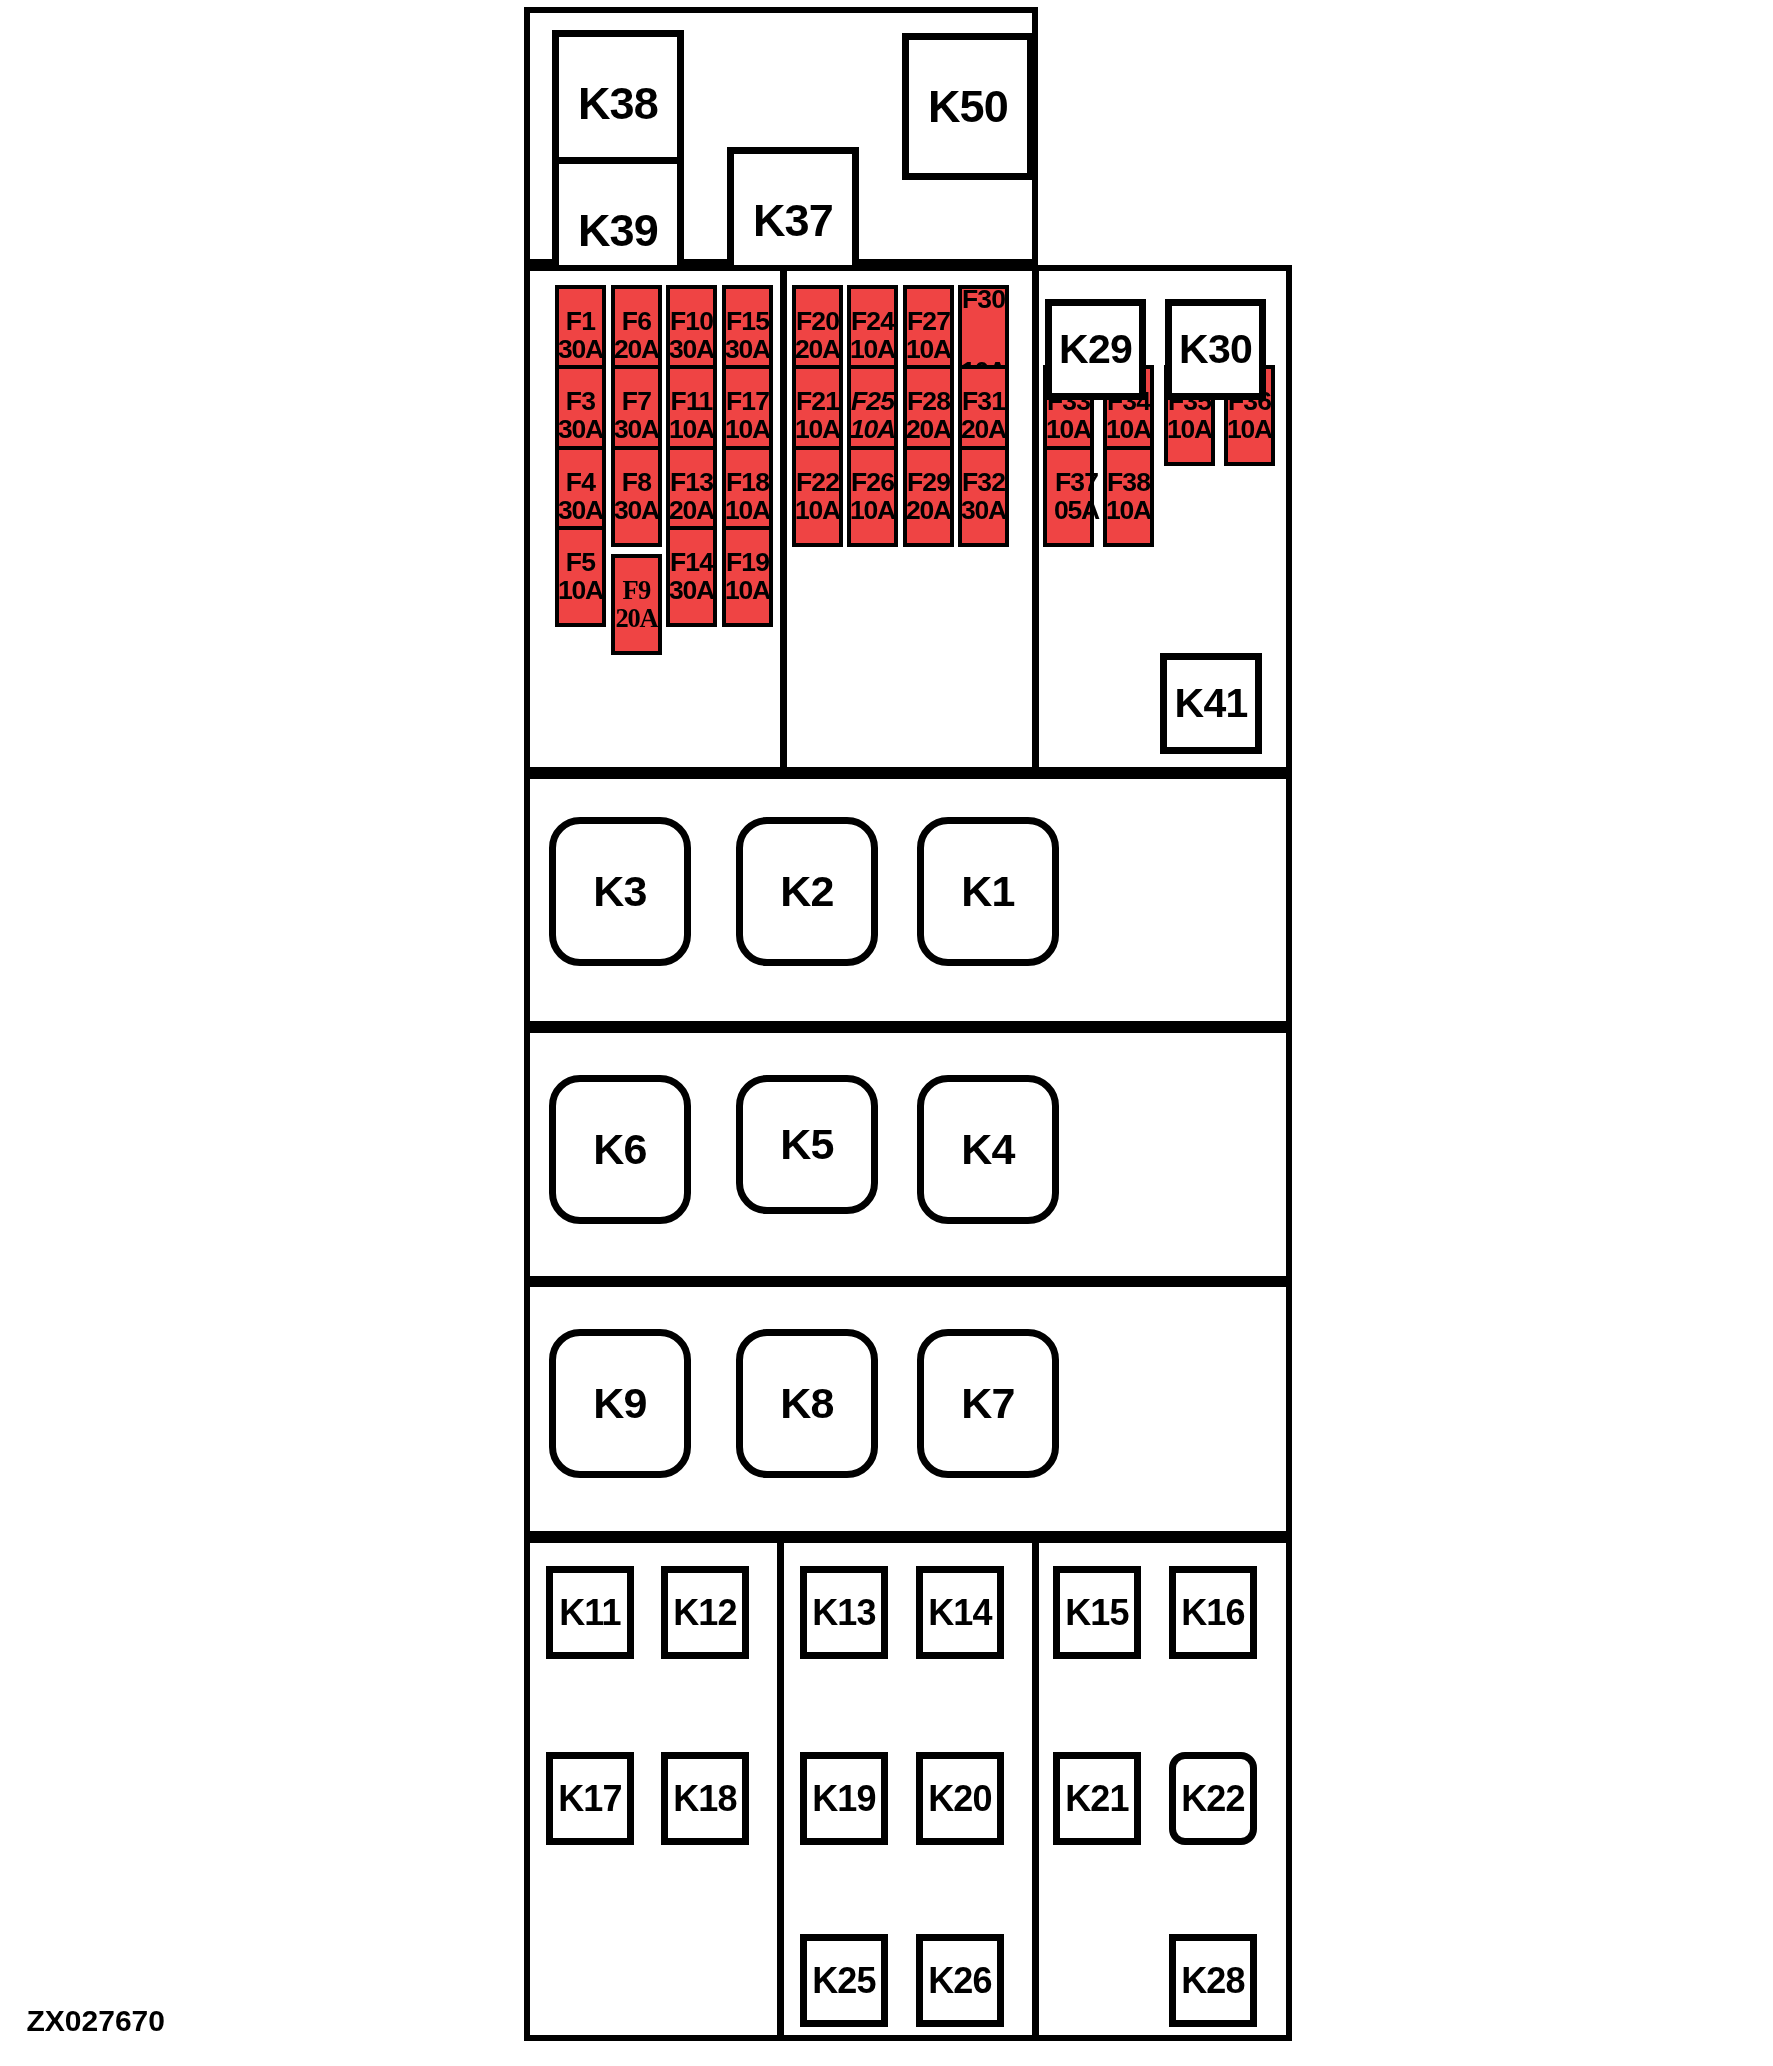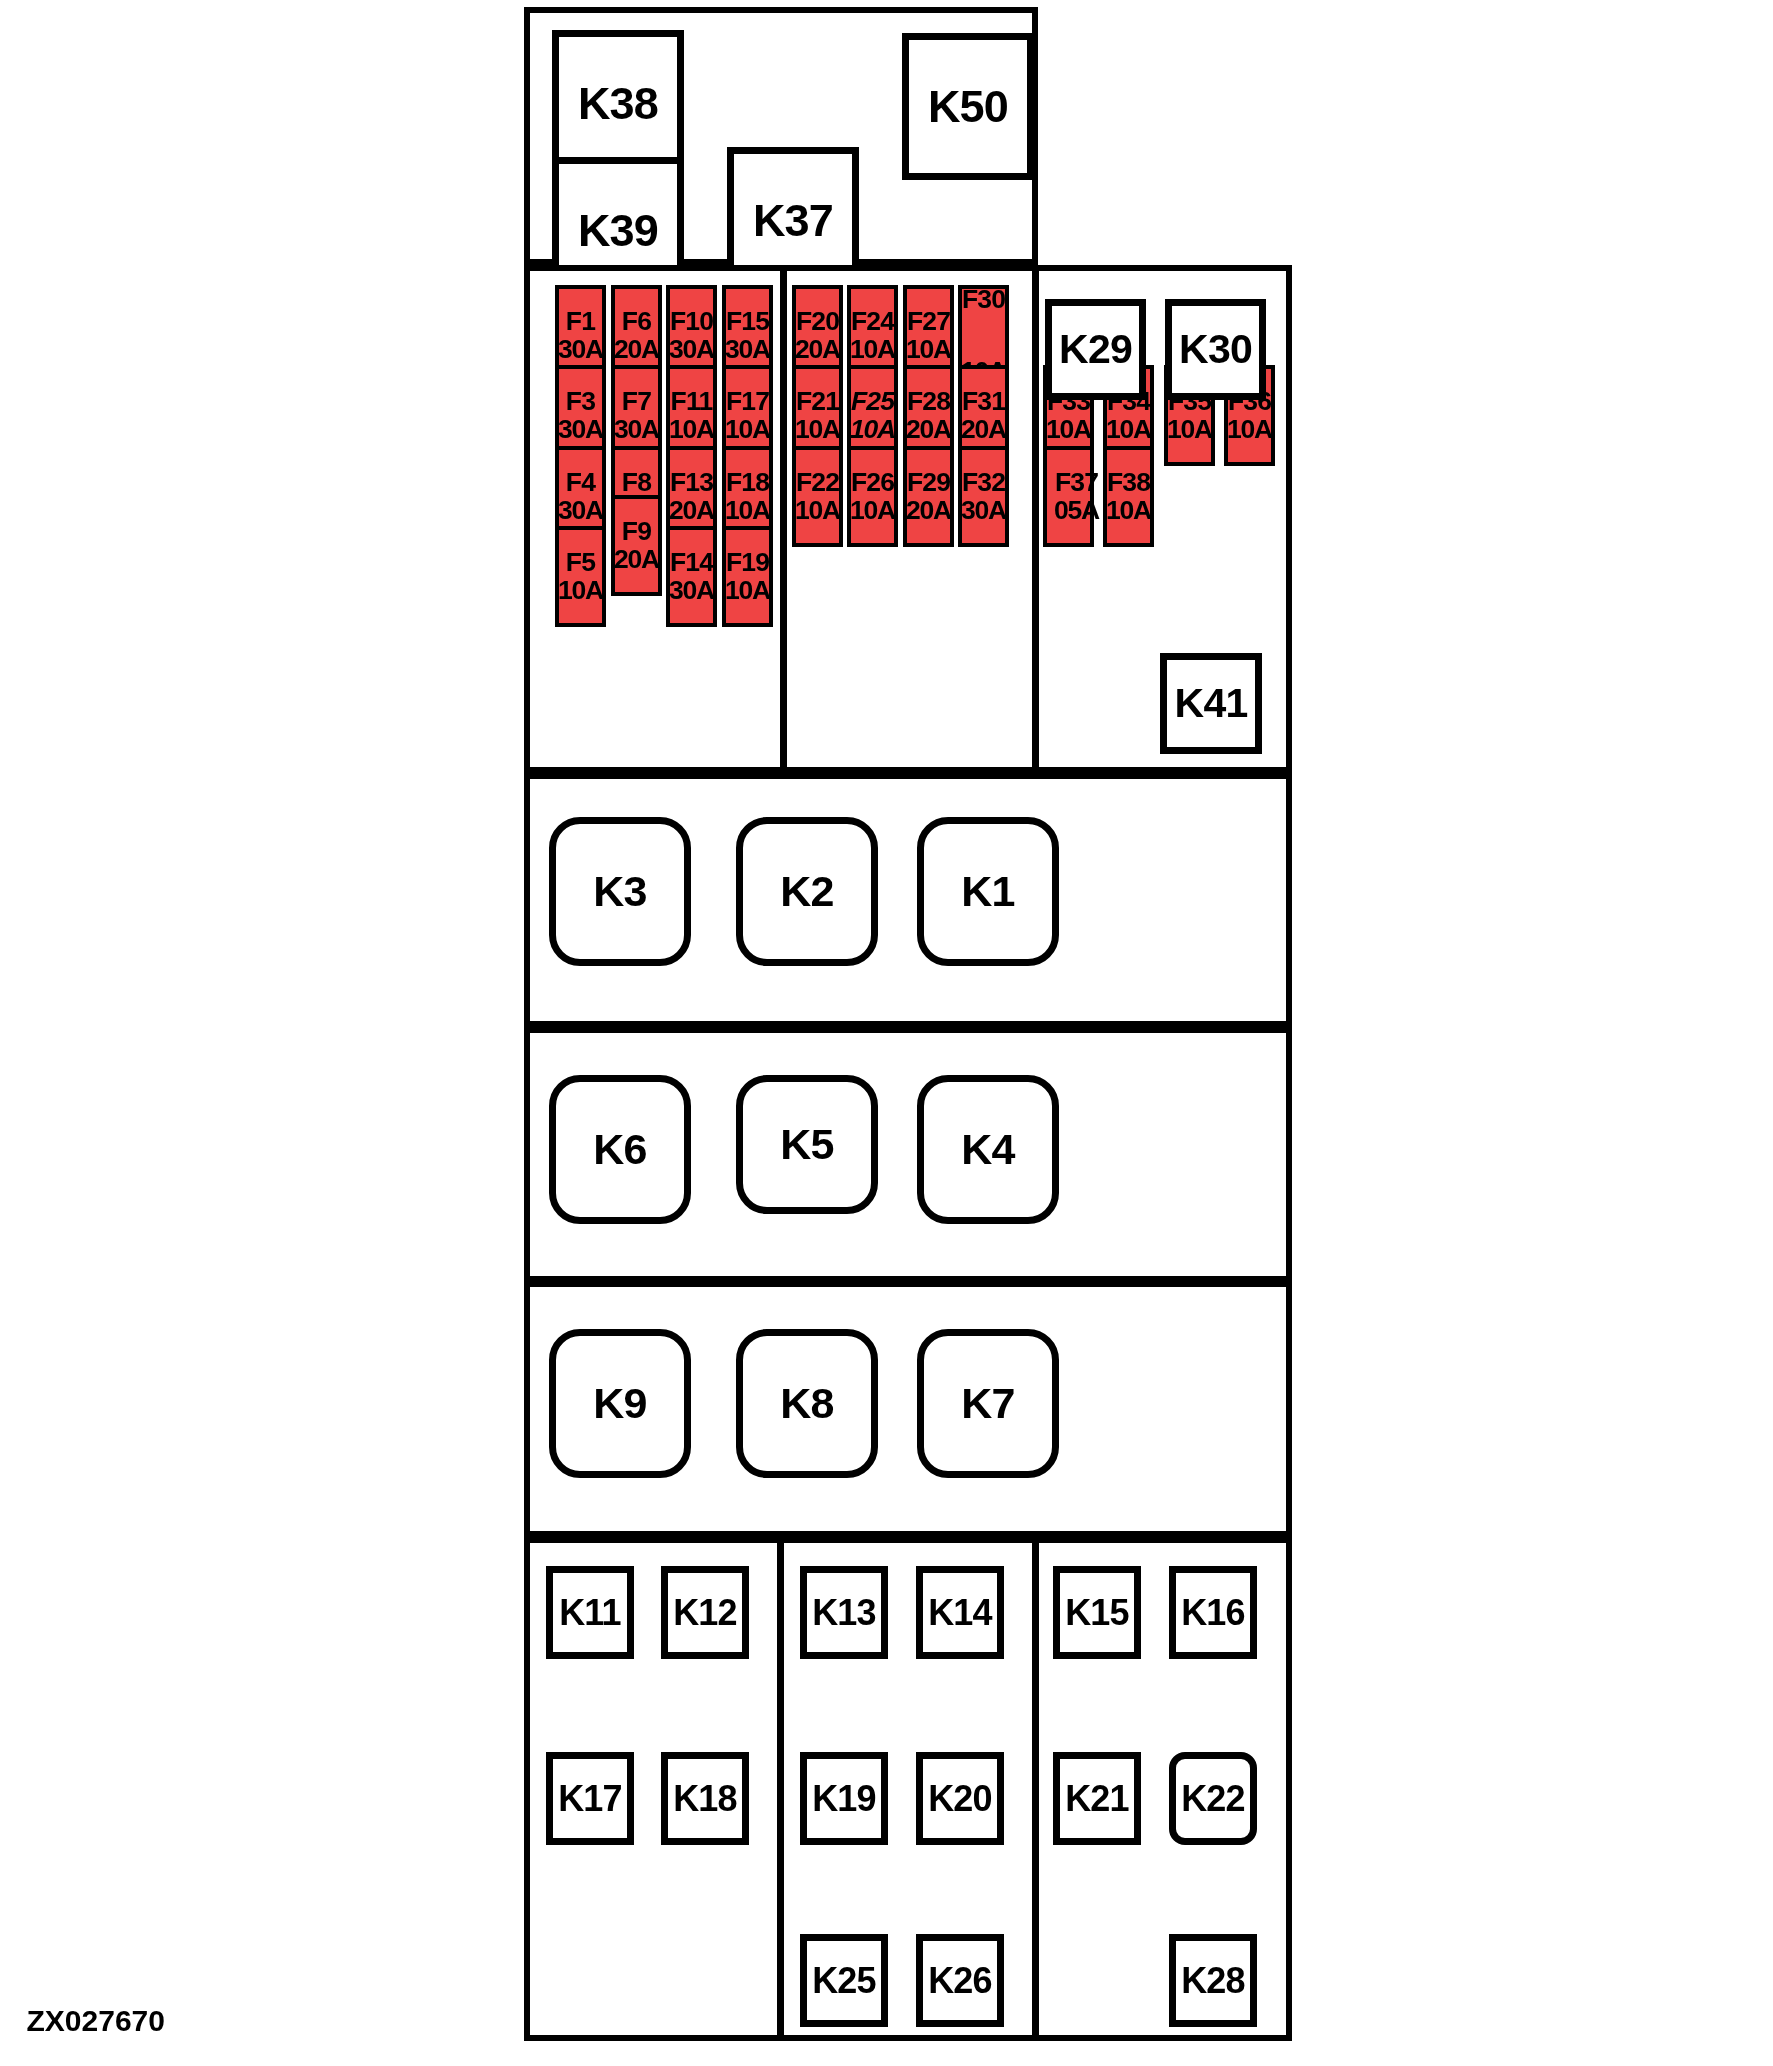--- a/index.html
+++ b/index.html
@@ -153,21 +153,21 @@
       <span class="famp">20A</span>
     </div>
     <div class="fuse" style="left: 722px; top: 446px;">
       <span class="fid">F18</span>
       <span class="famp">10A</span>
     </div>
     <div class="fuse" style="left: 555px; top: 526px;">
       <span class="fid">F5</span>
       <span class="famp">10A</span>
     </div>
-    <div class="fuse" style="left: 611px; top: 495px;">
+    <div class="fuse" style="left: 611px; top: 554px; font-family: Liberation Serif, serif;">
       <span class="fid">F9</span>
       <span class="famp">20A</span>
     </div>
     <div class="fuse" style="left: 666px; top: 526px;">
       <span class="fid">F14</span>
       <span class="famp">30A</span>
     </div>
     <div class="fuse" style="left: 722px; top: 526px;">
       <span class="fid">F19</span>
       <span class="famp">10A</span>

